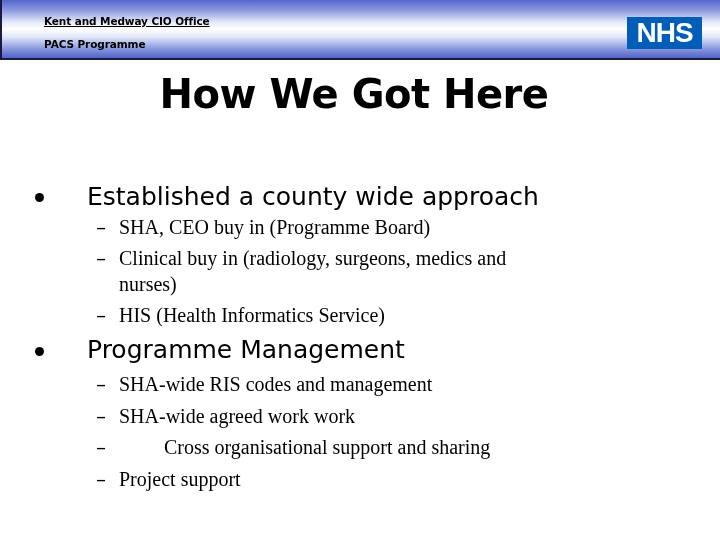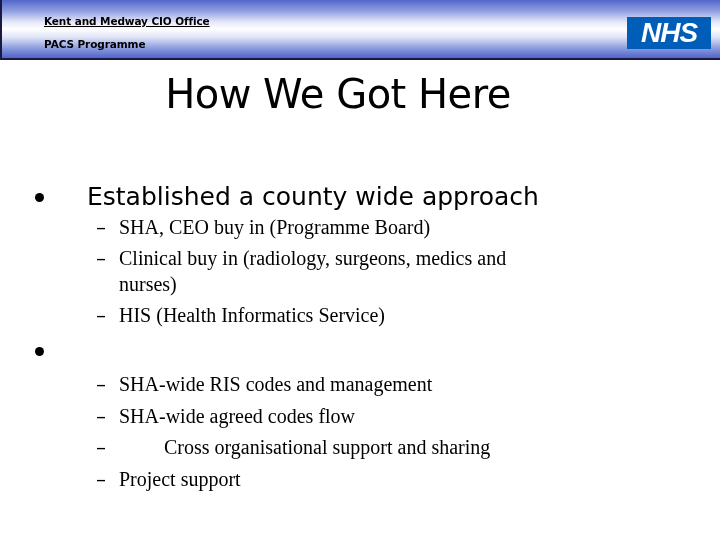--- a/index.html
+++ b/index.html
@@ -14,28 +14,28 @@
       border-bottom: 2px solid #1a1a40;
       box-sizing: content-box;
     }
     .hdr-line {
       position: absolute; left: 42px; font-weight: bold; font-size: 10.5px; color: #000;
       font-family: "DejaVu Sans", sans-serif; letter-spacing: -0.1px;
     }
     .hdr-line.l1 { top: 15px; text-decoration: underline; }
     .hdr-line.l2 { top: 38px; }
     .nhs-logo {
-      position: absolute; left: 625px; top: 17px; width: 84px; height: 32px;
-      background: #005eb8; color: #fff; font-weight: bold; font-style: italic;
+      position: absolute; left: 625px; top: 17px; width: 75px; height: 32px;
+      background: #005eb8; color: #fff; font-weight: bold; 
       font-family: "Liberation Sans", sans-serif; font-size: 28px; line-height: 32px;
       text-align: center; letter-spacing: -1px;
     }
     .title {
-      position: absolute; left: 0; width: 676px; top: 68px; text-align: center;
-      font-family: "DejaVu Sans", sans-serif; font-weight: normal; font-size: 40px; line-height: 52px;
+      position: absolute; left: 16px; width: 676px; top: 68px; text-align: center;
+      font-family: "DejaVu Sans", sans-serif; font-weight: bold; font-size: 40px; line-height: 52px;
       letter-spacing: -0.5px;
     }
     .content { position: absolute; left: 0; top: 17px; width: 720px; height: 540px; pointer-events: none; }
     .l1item, .l2item { position: absolute; white-space: nowrap; }
     .l1item { font-size: 25px; line-height: 30px; }
     .l2item { font-size: 20px; line-height: 26px; font-family: Liberation Serif, serif; }
     .bullet-dot {
       position: absolute; width: 9px; height: 9px; border-radius: 50%; background: #000;
     }
     .dash { position: absolute; font-size: 20px; line-height: 26px; }
@@ -60,25 +60,26 @@
   <div class="l2item" style="left:119px; top:197px;">SHA, CEO buy in (Programme Board)</div>
 
   <span class="dash" style="left:96px; top:228px;">–</span>
   <div class="l2item" style="left:119px; top:254px;">nurses)</div>
   <div class="l2item" style="left:119px; top:228px;">Clinical buy in (radiology, surgeons, medics and</div>
 
   <span class="dash" style="left:96px; top:285px;">–</span>
   <div class="l2item" style="left:119px; top:285px;">HIS (Health Informatics Service)</div>
 
   <span class="bullet-dot" style="left:35px; top:330px;"></span>
+  <div class="l1item" style="left:87px; top:318px;">Programme Management</div>
 
   <span class="dash" style="left:96px; top:354px;">–</span>
   <div class="l2item" style="left:119px; top:354px;">SHA-wide RIS codes and management</div>
 
   <span class="dash" style="left:96px; top:386px;">–</span>
-  <div class="l2item" style="left:119px; top:386px;">SHA-wide agreed codes flow</div>
+  <div class="l2item" style="left:119px; top:386px;">SHA-wide agreed work work</div>
 
   <span class="dash" style="left:96px; top:417px;">–</span>
   <div class="l2item" style="left:119px; top:417px;margin-left:45px;">Cross organisational support and sharing</div>
 
   <span class="dash" style="left:96px; top:449px;">–</span>
   <div class="l2item" style="left:119px; top:449px;">Project support</div>
 </div>
 
 </body></html>

